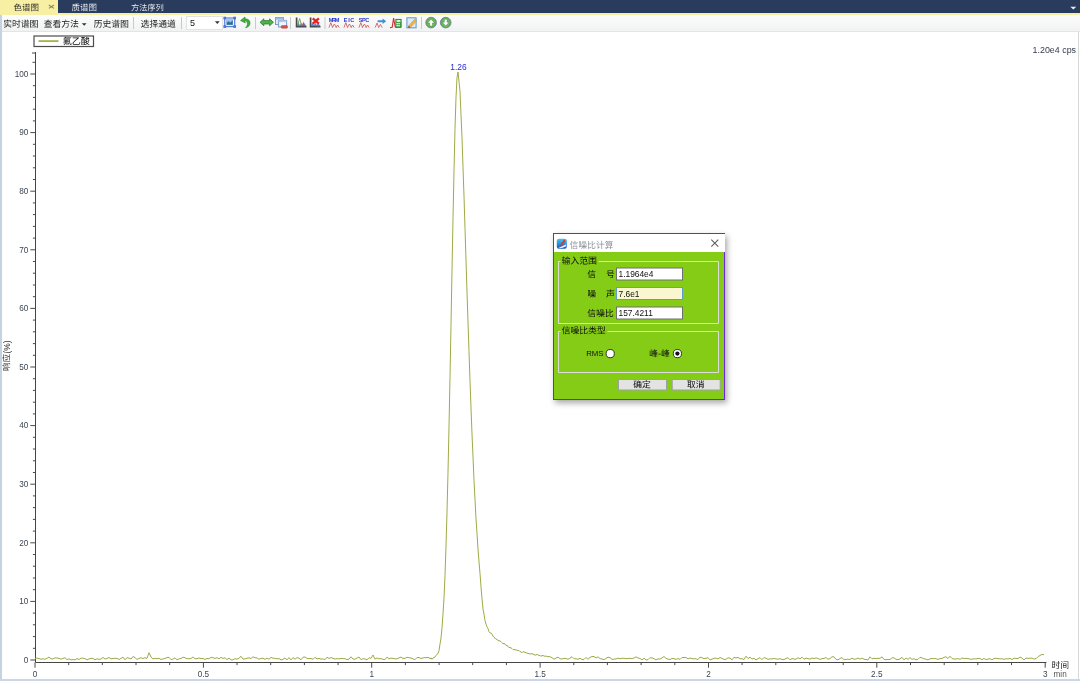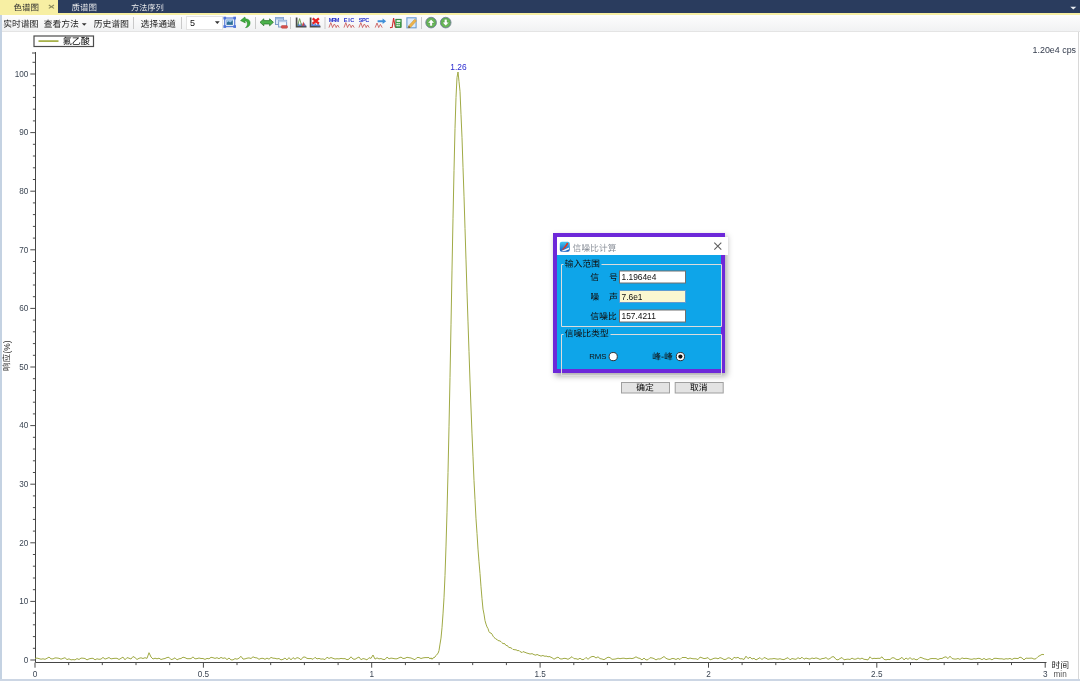--- a/index.html
+++ b/index.html
@@ -136,21 +136,21 @@
       <path d="M0.6 -6.4V-0.8H1.2V-1.6H2.8V-6.4ZM1.2 -5.8H2.2V-2.2H1.2ZM5.4 -7.2C5.3 -6.8 5.1 -6.2 4.9 -5.8H3.4V0.6H4.0V-5.2H7.4V-0.1C7.4 0.0 7.4 0.1 7.3 0.1C7.1 0.1 6.8 0.1 6.4 0.1C6.5 0.2 6.6 0.5 6.6 0.7C7.1 0.7 7.5 0.6 7.7 0.5C8.0 0.4 8.0 0.3 8.0 -0.1V-5.8H5.6C5.8 -6.2 6.0 -6.7 6.1 -7.1ZM5.2 -3.7H6.2V-1.8H5.2ZM4.8 -4.2V-0.9H5.2V-1.4H6.7V-4.2Z M10.9 -4.2C11.2 -3.3 11.6 -2.1 11.8 -1.3L12.4 -1.5C12.2 -2.3 11.8 -3.5 11.4 -4.4ZM12.7 -4.7C13.0 -3.8 13.3 -2.5 13.5 -1.7L14.1 -1.9C13.9 -2.7 13.6 -3.9 13.3 -4.9ZM12.6 -7.1C12.8 -6.8 13.0 -6.4 13.1 -6.1H9.6V-3.8C9.6 -2.5 9.6 -0.8 8.9 0.4C9.1 0.4 9.4 0.6 9.5 0.7C10.2 -0.5 10.3 -2.5 10.3 -3.8V-5.5H16.7V-6.1H13.8C13.7 -6.4 13.5 -6.9 13.3 -7.3ZM10.4 -0.3V0.3H16.8V-0.3H14.5C15.3 -1.7 15.9 -3.2 16.3 -4.7L15.6 -4.9C15.3 -3.4 14.7 -1.7 13.8 -0.3Z" fill="#333"></path>
       <text x="17.5" y="0" font-family="Liberation Sans" font-size="8.4px" fill="#333">(%)</text>
     </g>
     <path d="M1055.7 664.3C1056.1 665.0 1056.7 665.9 1057.0 666.5L1057.6 666.1C1057.3 665.6 1056.7 664.7 1056.2 664.0ZM1054.4 664.8V666.8H1052.8V664.8ZM1054.4 664.2H1052.8V662.2H1054.4ZM1052.2 661.6V668.1H1052.8V667.4H1055.0V661.6ZM1058.2 661.0V662.7H1055.4V663.3H1058.2V668.0C1058.2 668.2 1058.2 668.2 1058.0 668.2C1057.8 668.3 1057.1 668.3 1056.4 668.2C1056.5 668.4 1056.6 668.7 1056.7 668.9C1057.6 668.9 1058.1 668.9 1058.5 668.8C1058.8 668.7 1058.9 668.5 1058.9 668.0V663.3H1060.0V662.7H1058.9V661.0Z M1061.1 662.9V669.0H1061.8V662.9ZM1061.2 661.3C1061.6 661.7 1062.1 662.3 1062.3 662.6L1062.8 662.3C1062.6 661.9 1062.2 661.4 1061.7 661.0ZM1063.6 665.7H1065.7V666.9H1063.6ZM1063.6 664.0H1065.7V665.1H1063.6ZM1063.0 663.4V667.4H1066.4V663.4ZM1063.4 661.4V662.0H1067.7V668.2C1067.7 668.3 1067.6 668.4 1067.5 668.4C1067.4 668.4 1067.0 668.4 1066.7 668.4C1066.8 668.5 1066.8 668.8 1066.9 669.0C1067.4 669.0 1067.8 669.0 1068.0 668.9C1068.3 668.7 1068.3 668.6 1068.3 668.2V661.4Z" fill="#222"></path>
     <text x="1053.5" y="677" font-family="Liberation Sans" font-size="8.2px" fill="#555">min</text>
     <text x="1076" y="52.5" text-anchor="end" font-family="Liberation Sans" font-size="8.9px" fill="#333b4c">1.20e4 cps</text>
     <text x="458.5" y="69.5" text-anchor="middle" font-family="Liberation Sans" font-size="8.4px" fill="#2a2ad0">1.26</text>
     <polyline points="35,658.4 37,658.1 39,658.6 41,659.2 43,658.8 45,659.3 47,658.3 49,657.1 51,658.8 53,658.9 55,657.9 57,658.0 59,658.3 61,659.2 63,658.4 65,657.7 67,659.6 69,658.8 71,659.9 73,659.6 75,659.9 77,658.6 79,659.5 81,658.1 83,658.2 85,658.5 87,659.9 89,658.9 91,658.4 93,658.3 95,659.8 97,658.8 99,659.3 101,659.1 103,657.4 105,659.1 107,658.4 109,657.5 111,658.9 113,658.5 115,658.3 117,658.3 119,659.5 121,658.3 123,657.1 125,659.8 127,657.6 129,658.2 131,659.0 133,656.5 135,657.6 137,659.5 139,658.3 141,657.8 143,658.5 145,657.7 147,658.4 149,652.7 151,657.0 153,659.0 155,658.2 157,658.8 159,658.2 161,659.5 163,658.9 165,658.5 167,657.5 169,657.3 171,659.6 173,659.1 175,657.8 177,659.9 179,658.8 181,658.5 183,657.2 185,657.7 187,658.7 189,658.7 191,658.6 193,656.9 195,658.8 197,658.6 199,658.0 201,658.5 203,658.5 205,659.4 207,658.4 209,658.8 211,657.3 213,657.7 215,658.4 217,657.7 219,658.7 221,657.4 223,658.4 225,657.8 227,659.6 229,658.0 231,659.9 233,659.9 235,658.6 237,659.2 239,658.2 241,656.3 243,659.1 245,658.9 247,658.2 249,657.9 251,658.5 253,656.8 255,657.7 257,657.9 259,659.3 261,658.4 263,658.3 265,659.3 267,658.1 269,659.2 271,657.4 273,658.2 275,658.3 277,658.9 279,658.5 281,659.9 283,659.4 285,658.0 287,659.9 289,657.6 291,659.9 293,657.6 295,659.2 297,657.6 299,658.2 301,659.8 303,657.2 305,657.0 307,658.4 309,658.6 311,658.5 313,659.3 315,657.3 317,658.9 319,658.4 321,659.1 323,658.9 325,659.6 327,657.2 329,658.5 331,657.5 333,658.3 335,659.0 337,658.7 339,658.9 341,658.4 343,658.7 345,658.6 347,659.7 349,659.1 351,656.8 353,659.0 355,659.3 357,658.0 359,657.0 361,659.7 363,658.6 365,659.0 367,659.9 369,657.7 371,658.4 373,655.0 375,659.1 377,657.9 379,658.9 381,658.5 383,659.4 385,659.5 387,657.1 389,658.8 391,658.1 393,658.4 395,658.8 397,658.8 399,657.8 401,657.1 403,658.5 405,658.3 407,657.3 409,657.7 411,658.0 413,658.9 415,659.7 417,657.5 419,657.5 421,658.5 423,657.9 425,657.6 427,657.6 429,657.5 430,659.0 431,657.8 432,659.3 433,657.9 434,657.7 435,657.0 436,655.5 437,654.2 438,653.5 439,650.5 440,644.1 441,638.1 442,627.7 443,613.9 444,597.8 445,575.5 446,546.1 447,512.2 448,472.5 449,426.8 450,377.4 451,324.8 452,270.1 453,218.3 454,170.6 455,128.5 456,97.5 457,77.5 458,72.0 459,81.5 460,91.3 461,114.7 462,137.7 463,167.4 464,196.2 465,228.4 466,259.9 467,292.2 468,321.9 469,351.7 470,381.0 471,408.0 472,433.9 473,456.8 474,480.6 475,499.6 476,518.8 477,533.4 478,549.1 479,561.8 480,573.5 481,586.8 482,598.7 483,609.1 484,614.1 485,620.6 486,624.1 487,626.9 488,628.6 489,631.7 490,632.9 491,633.0 492,634.1 493,636.1 494,637.4 495,638.1 496,639.3 497,639.3 498,640.7 499,640.6 500,641.1 501,641.6 502,642.6 503,643.9 504,643.3 505,644.0 506,645.5 507,645.5 508,646.2 509,647.7 510,647.4 511,648.0 512,648.5 513,649.5 514,649.5 515,649.9 516,649.7 517,650.4 518,650.8 519,650.4 520,651.6 521,651.9 522,652.7 523,651.5 524,652.0 525,652.3 526,652.7 527,653.2 528,653.3 529,653.8 530,653.9 531,654.0 532,653.5 533,654.2 534,654.6 535,655.0 536,655.2 537,654.3 538,655.0 539,655.3 540,655.7 541,656.1 542,655.8 543,655.4 544,656.1 545,656.2 546,656.2 547,656.1 548,657.0 549,656.4 550,656.8 552,657.7 554,659.2 556,658.0 558,657.1 560,658.8 562,659.0 564,658.3 566,658.5 568,659.3 570,658.1 572,656.7 574,658.7 576,658.7 578,659.4 580,658.2 582,659.6 584,659.4 586,657.4 588,659.3 590,657.5 592,656.5 594,656.5 596,658.0 598,656.8 600,658.6 602,659.0 604,659.7 606,658.4 608,657.2 610,657.6 612,659.3 614,659.2 616,658.9 618,658.2 620,658.7 622,658.3 624,658.2 626,658.7 628,658.5 630,658.3 632,658.6 634,658.0 636,656.8 638,658.0 640,658.4 642,659.9 644,658.1 646,659.9 648,659.7 650,657.7 652,657.9 654,658.6 656,659.9 658,658.8 660,659.1 662,657.9 664,656.5 666,658.3 668,659.2 670,659.5 672,658.5 674,658.6 676,659.5 678,658.4 680,659.5 682,657.5 684,657.5 686,657.5 688,658.9 690,658.0 692,658.6 694,658.8 696,658.8 698,659.6 700,657.1 702,657.8 704,658.6 706,658.3 708,657.6 710,659.9 712,659.2 714,658.3 716,658.1 718,658.8 720,657.6 722,658.3 724,659.5 726,659.3 728,657.8 730,658.1 732,659.9 734,657.3 736,658.0 738,657.3 740,658.8 742,658.7 744,659.5 746,656.2 748,658.6 750,657.1 752,659.0 754,658.3 756,659.9 758,658.8 760,657.6 762,659.6 764,657.5 766,658.2 768,659.4 770,658.9 772,658.9 774,658.5 776,658.9 778,659.2 780,658.7 782,659.4 784,659.6 786,658.5 788,657.7 790,659.8 792,658.5 794,659.0 796,659.3 798,657.7 800,658.9 802,657.2 804,659.2 806,658.1 808,658.7 810,659.1 812,658.0 814,658.6 816,657.9 818,658.5 820,659.4 822,658.6 824,658.4 826,657.6 828,659.3 830,658.5 832,656.8 834,656.8 836,659.4 838,659.9 840,658.5 842,657.5 844,659.8 846,659.4 848,659.1 850,659.5 852,658.1 854,659.2 856,659.1 858,658.0 860,659.1 862,658.1 864,659.3 866,659.5 868,659.9 870,656.8 872,658.8 874,658.3 876,658.5 878,658.3 880,658.4 882,656.8 884,659.4 886,659.8 888,659.4 890,659.6 892,657.8 894,657.8 896,659.3 898,659.7 900,658.8 902,657.3 904,659.9 906,658.0 908,659.4 910,657.6 912,659.4 914,658.7 916,659.8 918,659.3 920,657.3 922,657.8 924,658.8 926,659.2 928,659.9 930,658.8 932,658.5 934,658.6 936,658.6 938,659.5 940,658.5 942,658.5 944,657.3 946,656.8 948,658.6 950,656.2 952,658.5 954,659.0 956,659.1 958,658.5 960,659.4 962,657.9 964,658.6 966,658.3 968,658.6 970,659.1 972,659.3 974,658.7 976,659.0 978,658.3 980,658.5 982,659.7 984,658.4 986,659.7 988,659.0 990,658.7 992,659.9 994,658.4 996,658.3 998,658.6 1000,658.8 1002,658.8 1004,659.3 1006,658.7 1008,659.0 1010,658.4 1012,659.5 1014,658.3 1016,658.4 1018,658.6 1020,657.1 1022,658.0 1024,659.9 1026,658.1 1028,658.3 1030,658.2 1032,658.1 1034,659.1 1036,658.7 1038,656.6 1040,655.5 1042,654.4 1044,654.6" fill="none" stroke="#a0aa45" stroke-width="1"></polyline>
 </svg>
 
-<div style="position:absolute;left:553px;top:233px;width:172px;height:140px;background:#0ea5e9;border:4px solid #6d28d9;box-shadow:2px 3px 6px rgba(0,0,0,0.35)">
+<div style="position:absolute;left:553px;top:233px;width:172px;height:167px;background:#84cc16;border:1px solid #6d28d9;box-shadow:2px 3px 6px rgba(0,0,0,0.35)">
 <svg width="171" height="160" viewBox="0 0 171 160" style="position:absolute;left:0;top:0">
       <rect x="0" y="0" width="171" height="18" fill="#ffffff"></rect>
       <g transform="translate(2.8,4.8)">
 <defs>
           <linearGradient id="lg" x1="0" y1="0" x2="0" y2="1">
 <stop offset="0" stop-color="#41c8f2"></stop>
             <stop offset="1" stop-color="#1157be"></stop>
           </linearGradient>
         </defs>
 <rect x="0" y="0" width="10" height="10" rx="2" fill="url(#lg)"></rect>

